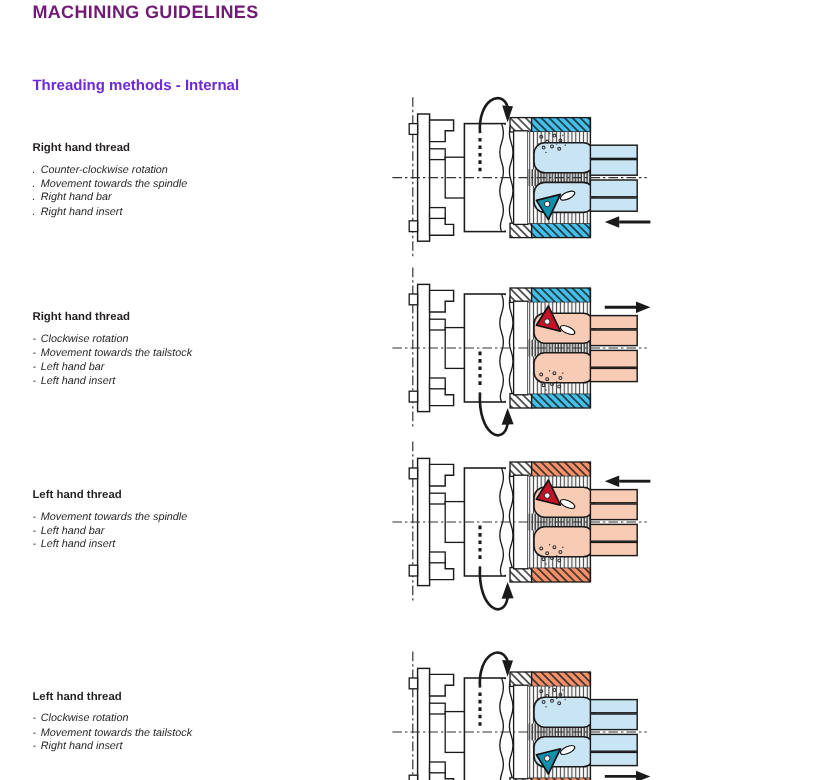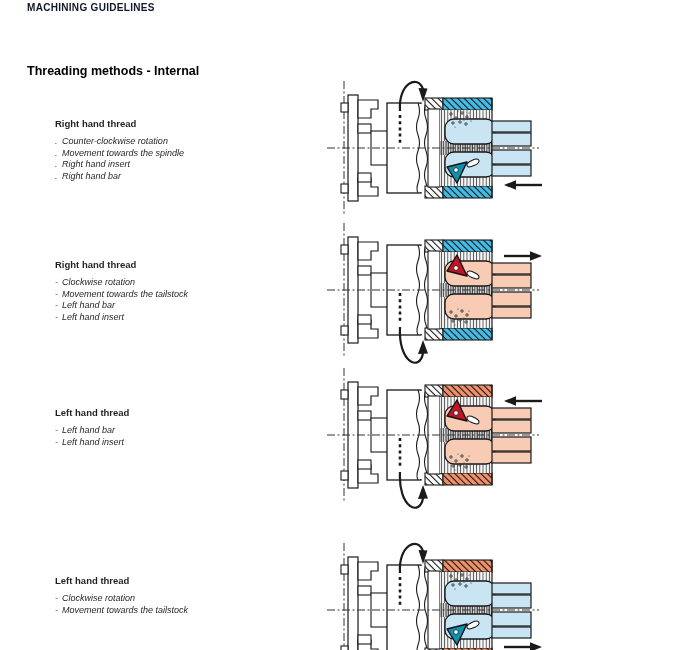--- a/index.html
+++ b/index.html
@@ -1,61 +1,63 @@
 <!DOCTYPE html>
 <html><head>
 <meta charset="utf-8">
 <style>
   html,body{margin:0;padding:0;}
   body{width:700px;height:650px;position:relative;overflow:hidden;background:#ffffff;
        font-family:"Liberation Sans", sans-serif;}
-  .page-title{position:absolute;left:27px;top:2px;font-size:10px;font-weight:bold;
-       color:#0f172a;letter-spacing:.3px;}
-  .page-subtitle{position:absolute;left:27px;top:64px;font-size:12.5px;font-weight:bold;color:#000000;}
-  .section{position:absolute;left:27px;width:270px;color:#231F20;margin-left:28px;}
+  .page-title{position:absolute;left:27px;top:2px;font-size:15px;font-weight:bold;
+       color:#701a75;letter-spacing:.3px;}
+  .page-subtitle{position:absolute;left:27px;top:64px;font-size:12.5px;font-weight:bold;color:#6d28d9;}
+  .section{position:absolute;left:27px;width:270px;color:#231F20;}
   .section h3{margin:0 0 7px 0;font-size:9.5px;font-weight:bold;}
   .bullet-line{font-size:9px;line-height:11.7px;white-space:nowrap;font-style:italic;}
   .bullet-marker{display:inline-block;width:7px;}
   .diagram{position:absolute;left:325px;width:220px;height:160px;}
   .s1{top:118px;} .s2{top:259px;} .s3{top:407px;} .s4{top:575px;}
   .d1{top:73px;} .d2{top:215px;} .d3{top:360px;} .d4{top:535px;}
   svg{display:block;}
 </style>
 </head>
 <body>
 
 <div class="page-title">MACHINING GUIDELINES</div>
 <div class="page-subtitle">Threading methods - Internal</div>
 
 <div class="section s1">
   <h3>Right hand thread</h3>
   <div class="bullet-line"><span class="bullet-marker">.</span><span>Counter-clockwise rotation</span></div>
   <div class="bullet-line"><span class="bullet-marker">.</span><span>Movement towards the spindle</span></div>
+  <div class="bullet-line"><span class="bullet-marker">.</span><span>Right hand bar</span></div>
   <div class="bullet-line"><span class="bullet-marker">.</span><span>Right hand insert</span></div>
-  <div class="bullet-line"><span class="bullet-marker">.</span><span>Right hand bar</span></div>
 </div>
 
 <div class="section s2">
   <h3>Right hand thread</h3>
   <div class="bullet-line"><span class="bullet-marker">-</span><span>Clockwise rotation</span></div>
   <div class="bullet-line"><span class="bullet-marker">-</span><span>Movement towards the tailstock</span></div>
   <div class="bullet-line"><span class="bullet-marker">-</span><span>Left hand bar</span></div>
   <div class="bullet-line"><span class="bullet-marker">-</span><span>Left hand insert</span></div>
 </div>
 
 <div class="section s3">
   <h3>Left hand thread</h3>
+  <div class="bullet-line"><span class="bullet-marker">-</span><span>Movement towards the spindle</span></div>
   <div class="bullet-line"><span class="bullet-marker">-</span><span>Left hand bar</span></div>
   <div class="bullet-line"><span class="bullet-marker">-</span><span>Left hand insert</span></div>
 </div>
 
 <div class="section s4">
   <h3>Left hand thread</h3>
   <div class="bullet-line"><span class="bullet-marker">-</span><span>Clockwise rotation</span></div>
   <div class="bullet-line"><span class="bullet-marker">-</span><span>Movement towards the tailstock</span></div>
+  <div class="bullet-line"><span class="bullet-marker">-</span><span>Right hand insert</span></div>
 </div>
 
 <div class="diagram d1">
 <svg width="220" height="160" viewBox="0 0 220 160" xmlns="http://www.w3.org/2000/svg">
  <defs>
   <pattern id="hw0" width="4.6" height="4.6" patternUnits="userSpaceOnUse" patternTransform="rotate(-45)">
     <rect width="4.6" height="4.6" fill="#ffffff"></rect>
           <line x1="2.3" y1="0" x2="2.3" y2="4.6" stroke="#111" stroke-width="1.1"></line>
   </pattern>
   <pattern id="hc0" width="4.6" height="4.6" patternUnits="userSpaceOnUse" patternTransform="rotate(-45)">

